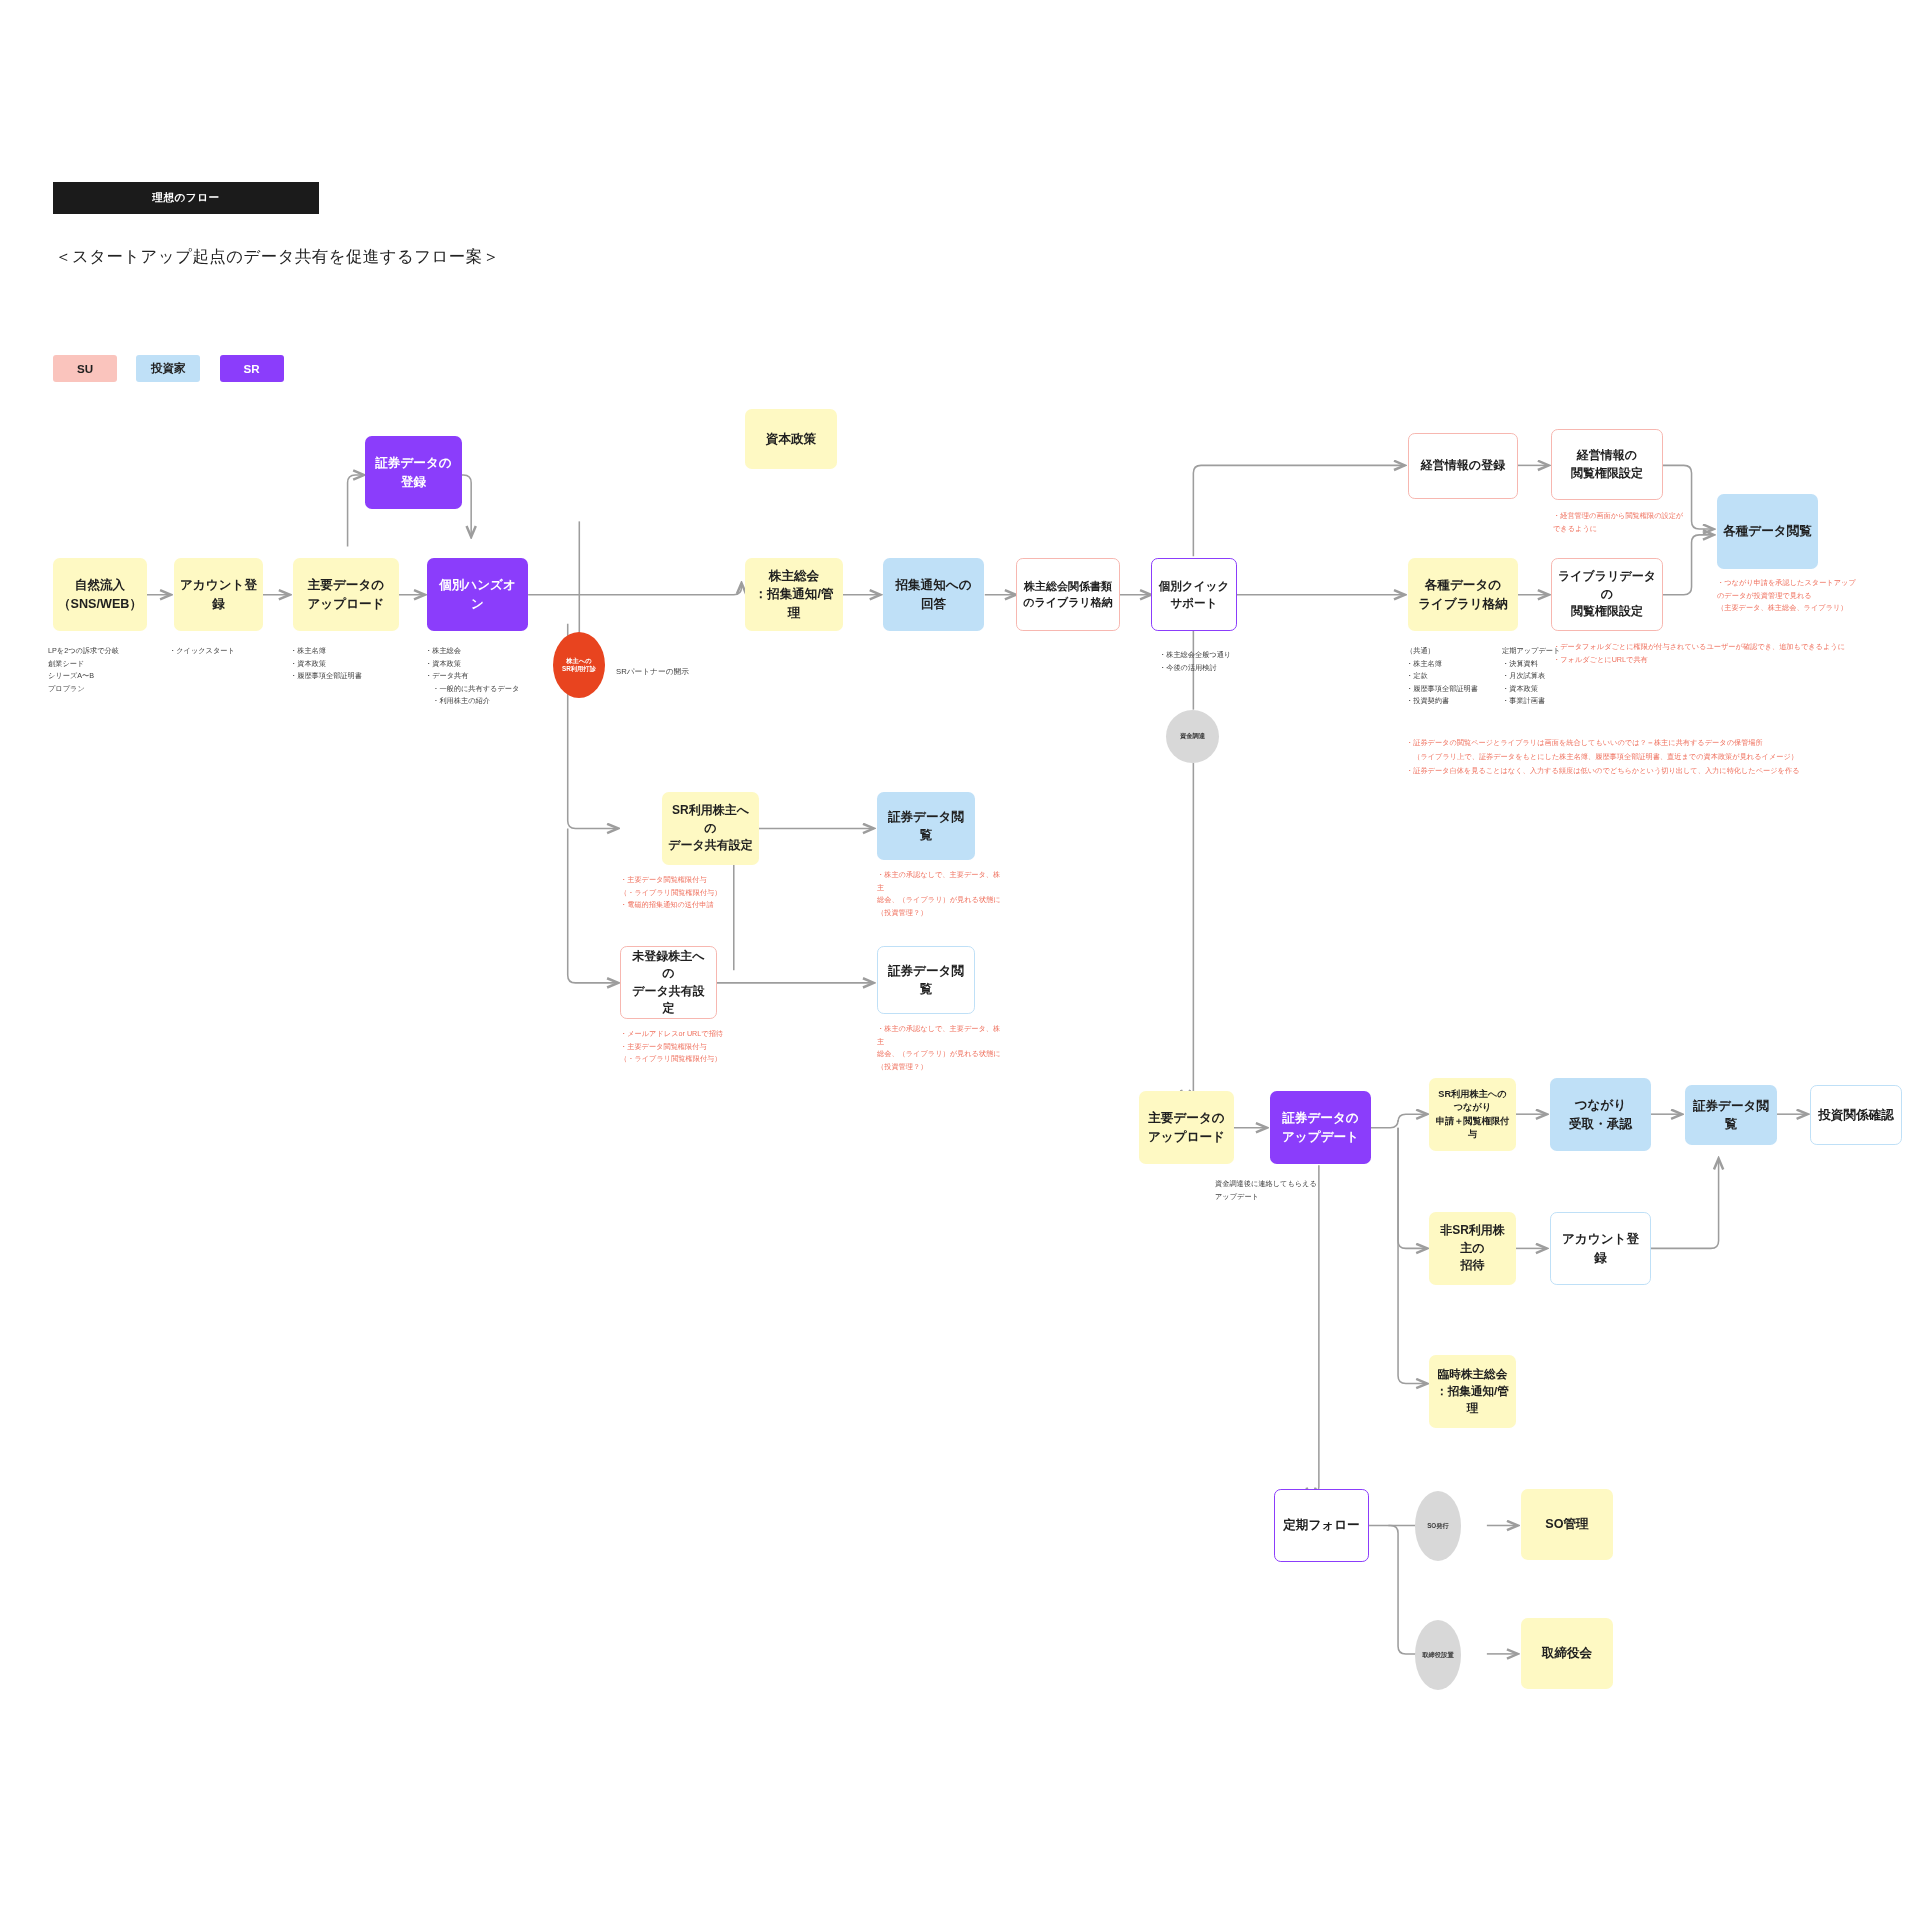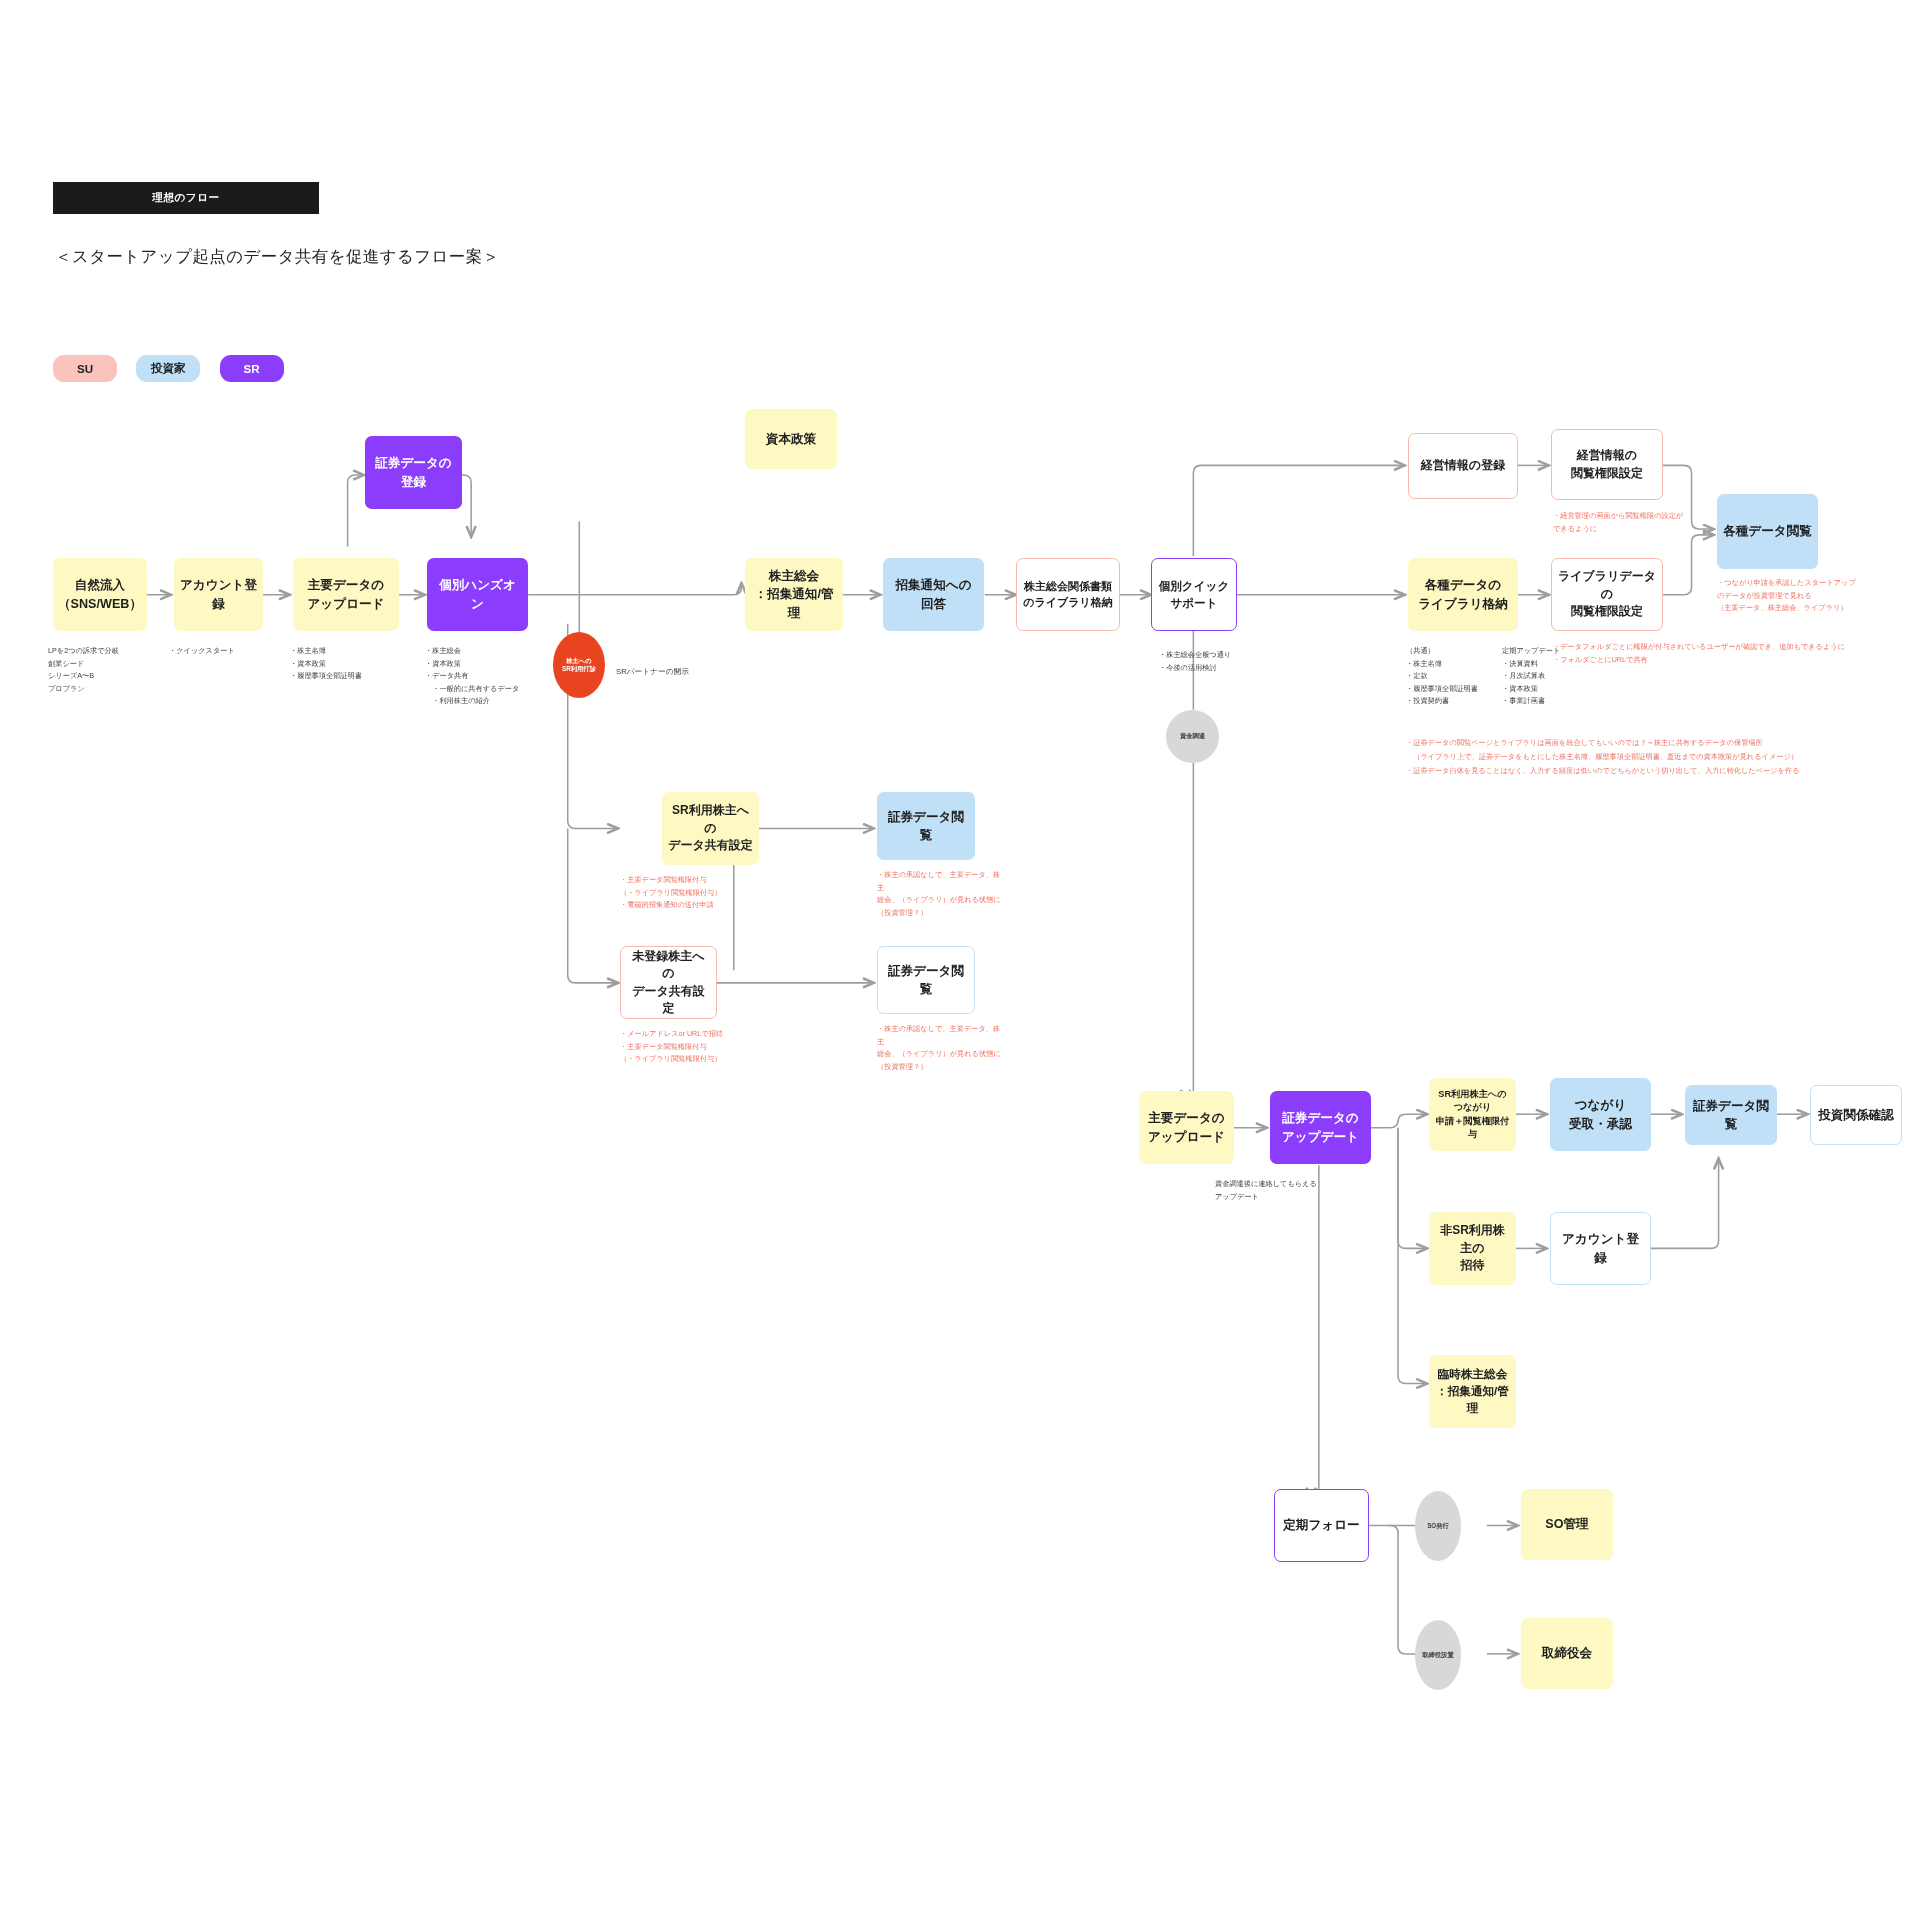--- a/index.html
+++ b/index.html
@@ -41,21 +41,21 @@
   
   .legend{
     position:absolute;
     left:53px; top:355px;
     display:flex; gap:19.3px;
   }
   .legend-chip{
     width:64px; height:27px;
     display:flex; align-items:center; justify-content:center;
     font-size:11.6px; font-weight:700;
-    border-radius:11px;
+    border-radius:3px;
   }
   
   .node{
     position:absolute;
     box-sizing:border-box;
     display:flex;
     align-items:center;
     justify-content:center;
     text-align:center;
     border-radius:6.8px;

